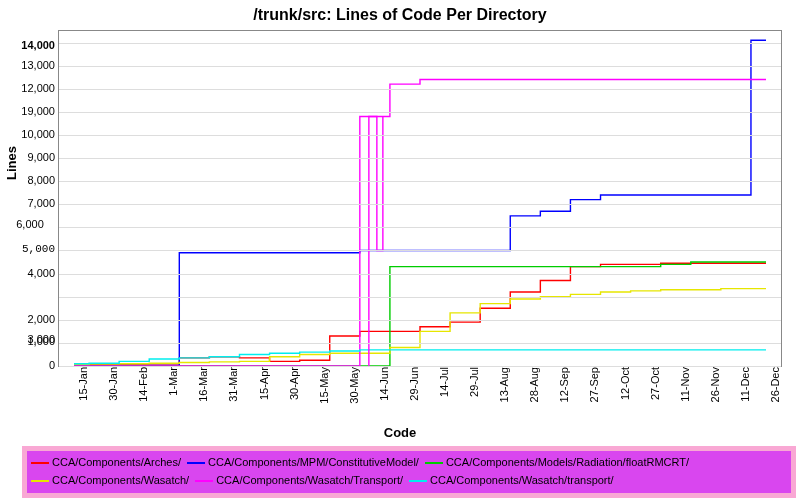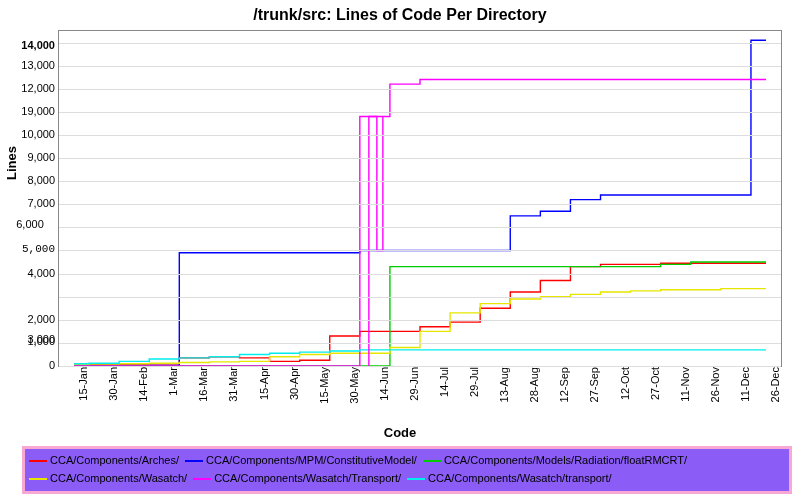--- a/index.html
+++ b/index.html
@@ -72,25 +72,25 @@
     left: 0;
     width: 100%;
     height: 0;
     border-top: 1px solid #ddd;
   }
   .legend {
     position: absolute;
     left: 22px;
     top: 446px;
     width: 756px;
-    border: 3px solid #f9a8d4;
+    border: 5px solid #f9a8d4;
     font-size: 11px;
     padding: 3px 4px;
     line-height: 1.6;
-    background: #8b5cf6;
+    background: #d946ef;
   }
   .legend-item {
     display: inline-block;
     margin-right: 6px;
     white-space: nowrap;
   }
   .legend-swatch {
     display: inline-block;
     width: 18px;
     height: 0;

